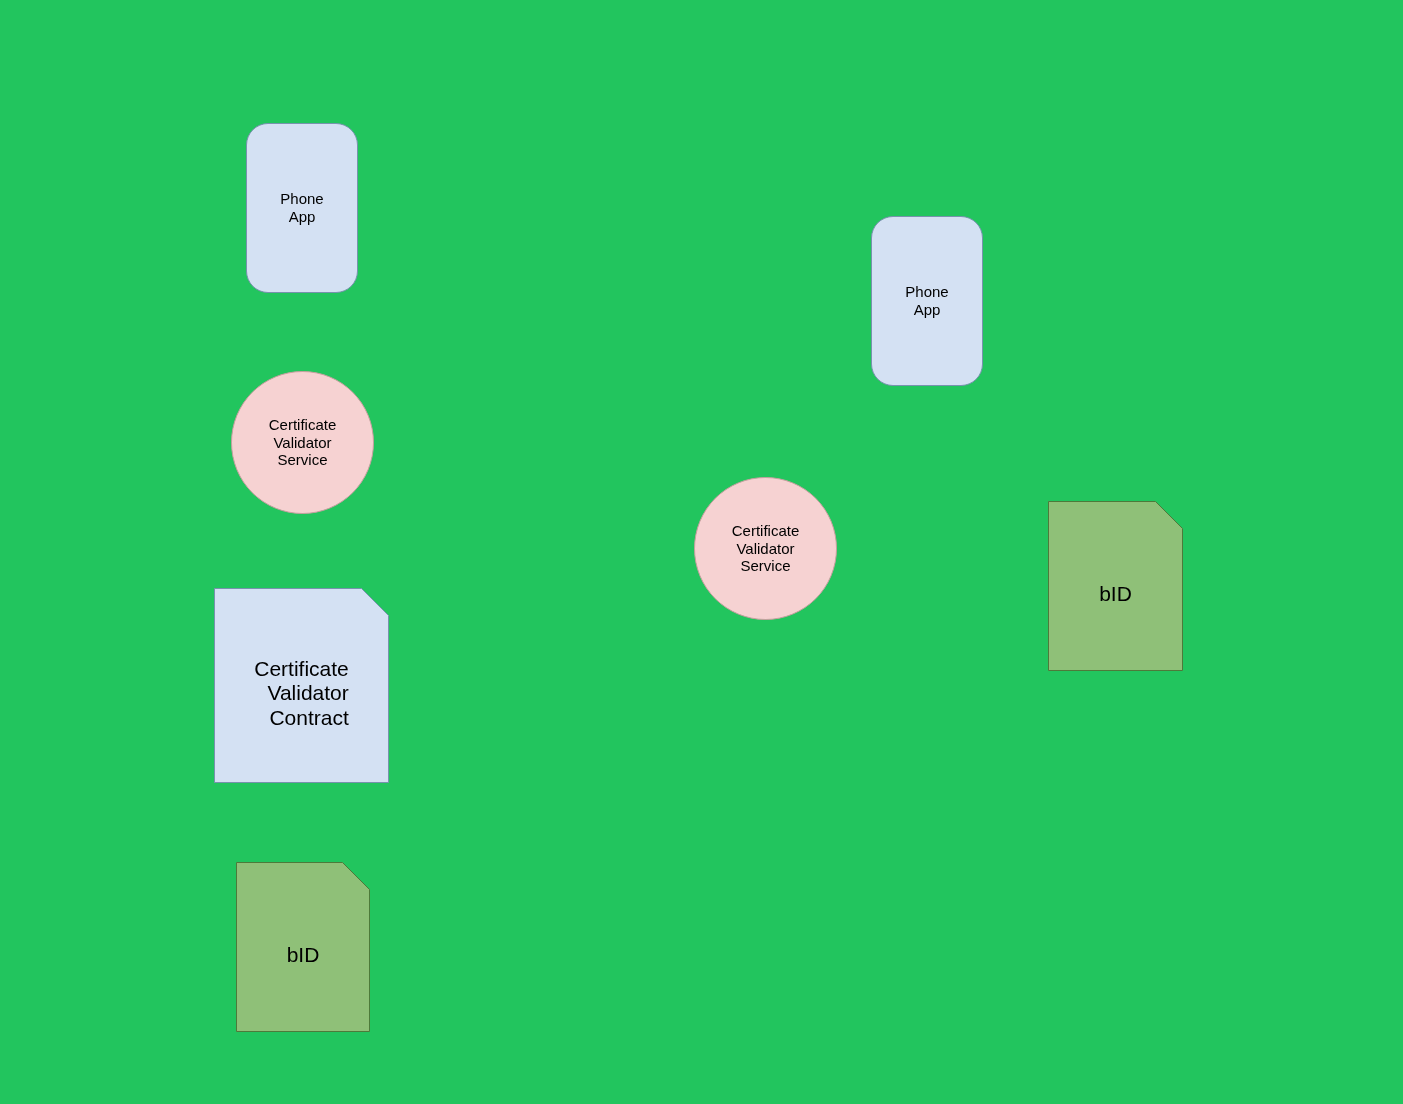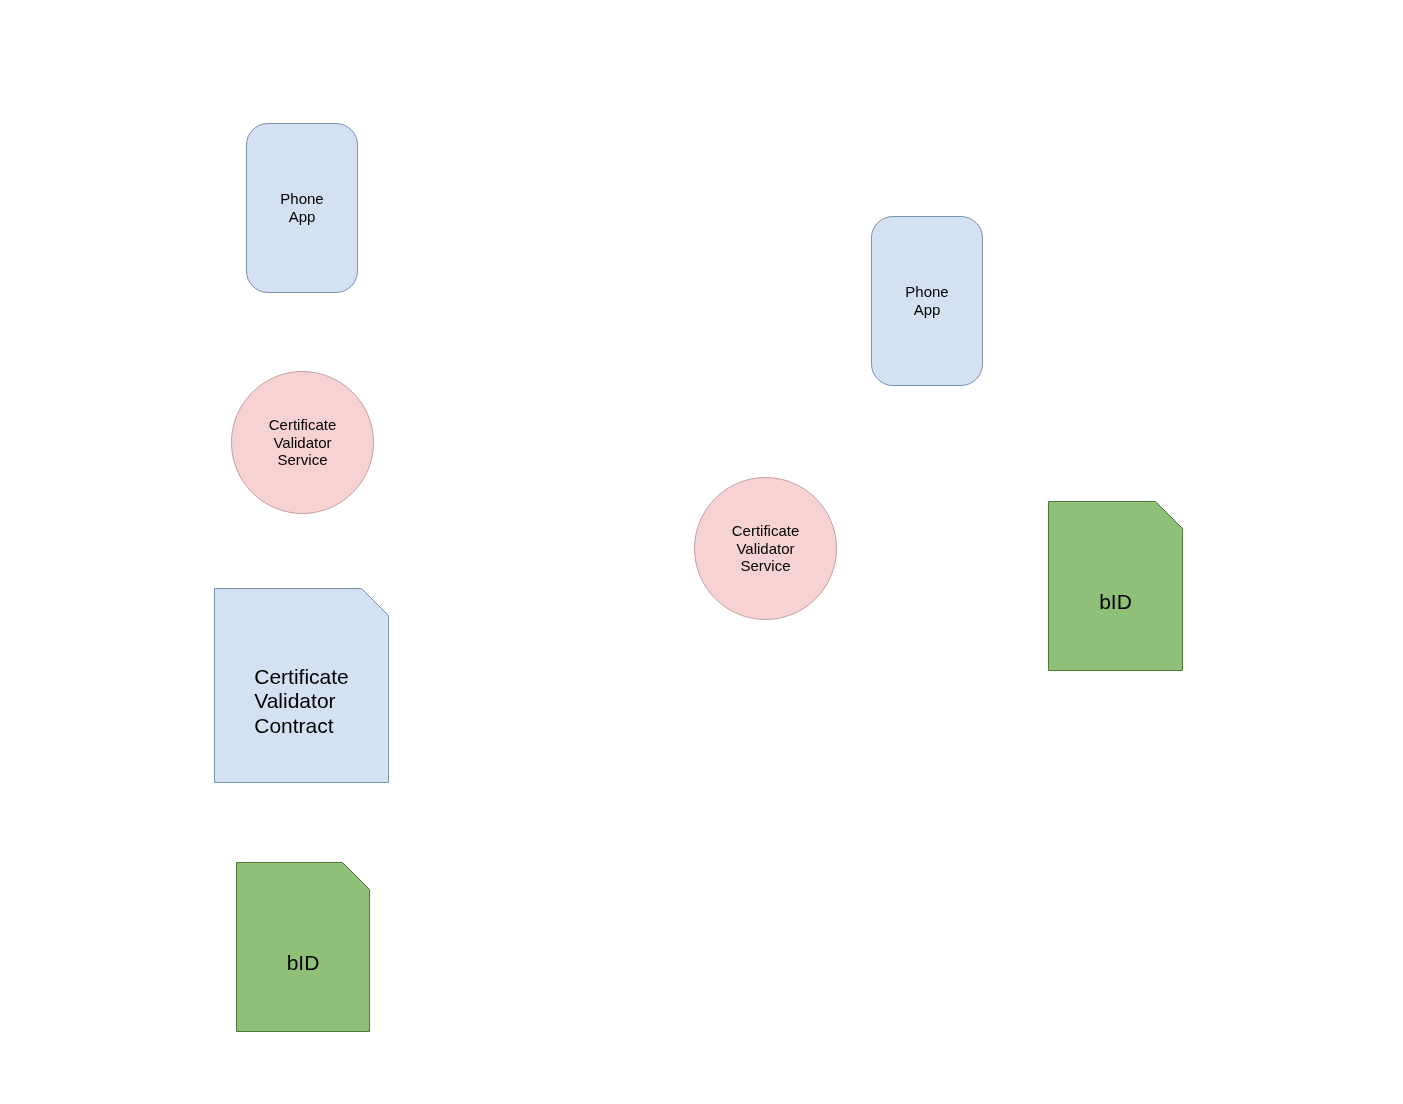--- a/index.html
+++ b/index.html
@@ -44,38 +44,38 @@
   }
   .shape-doc svg {
     position: absolute;
     left: 0;
     top: 0;
     display: block;
   }
   .shape-doc .doc-label {
     position: absolute;
     left: 0;
-    top: 16px;
+    top: 8px;
     width: 100%;
     height: 100%;
     display: flex;
     align-items: center;
     justify-content: center;
-    text-align: left;
+    text-align: right;
     color: #000000;
     line-height: 1.17;
     user-select: none;
     white-space: pre-line;
   }
   .label-multiline { white-space: pre-line; }
 </style>
 </head>
 <body>
 
-<div id="canvas" style="background: #ffffff;">
+<div id="canvas" style="background: #22c55e;">
     <div class="node shape-roundrect" style="left: 246px; top: 123px; width: 112px; height: 170px; background: rgb(212, 225, 243); border-color: rgb(119, 147, 173); font-size: 15px;">
       <span class="label-multiline">Phone
 App</span>
     </div>
     <div class="node shape-circle" style="left: 231px; top: 371px; width: 143px; height: 143px; background: rgb(246, 210, 210); border-color: rgb(199, 159, 159); font-size: 15px;">
       <span class="label-multiline">Certificate
 Validator
 Service</span>
     </div>
     <div class="shape-doc" style="left: 214px; top: 588px; width: 175px; height: 195px;">

